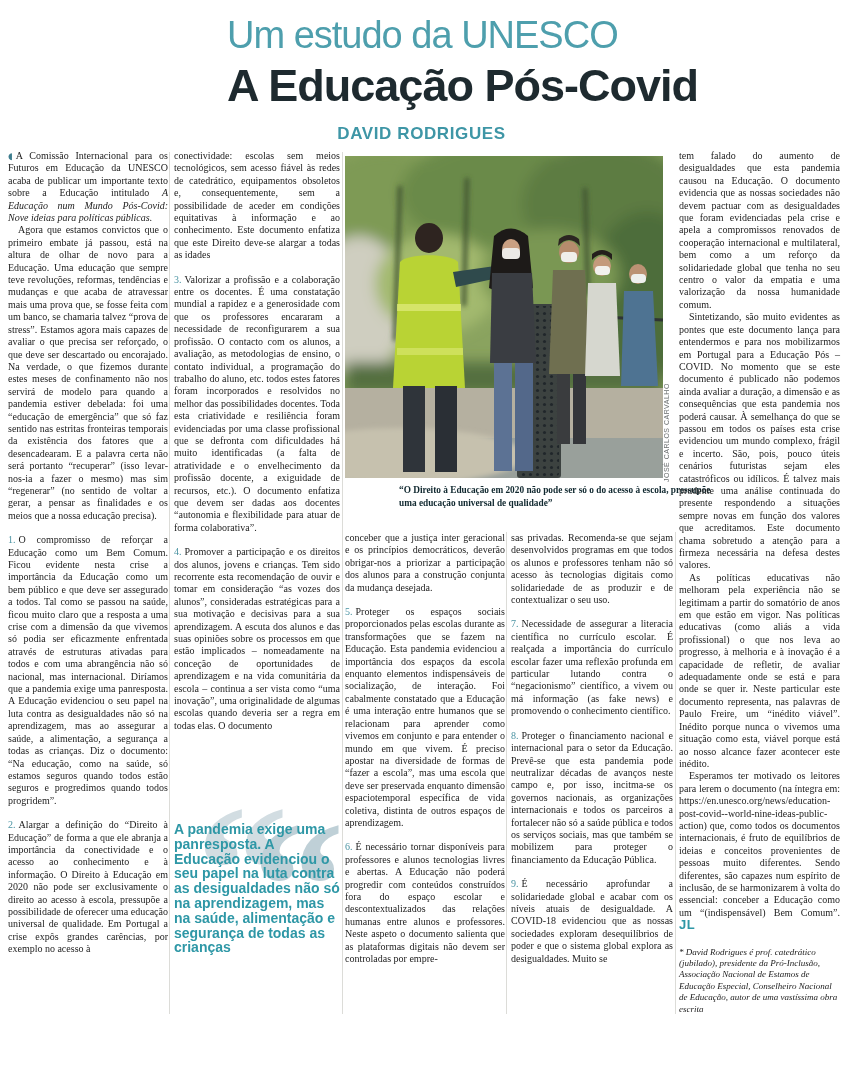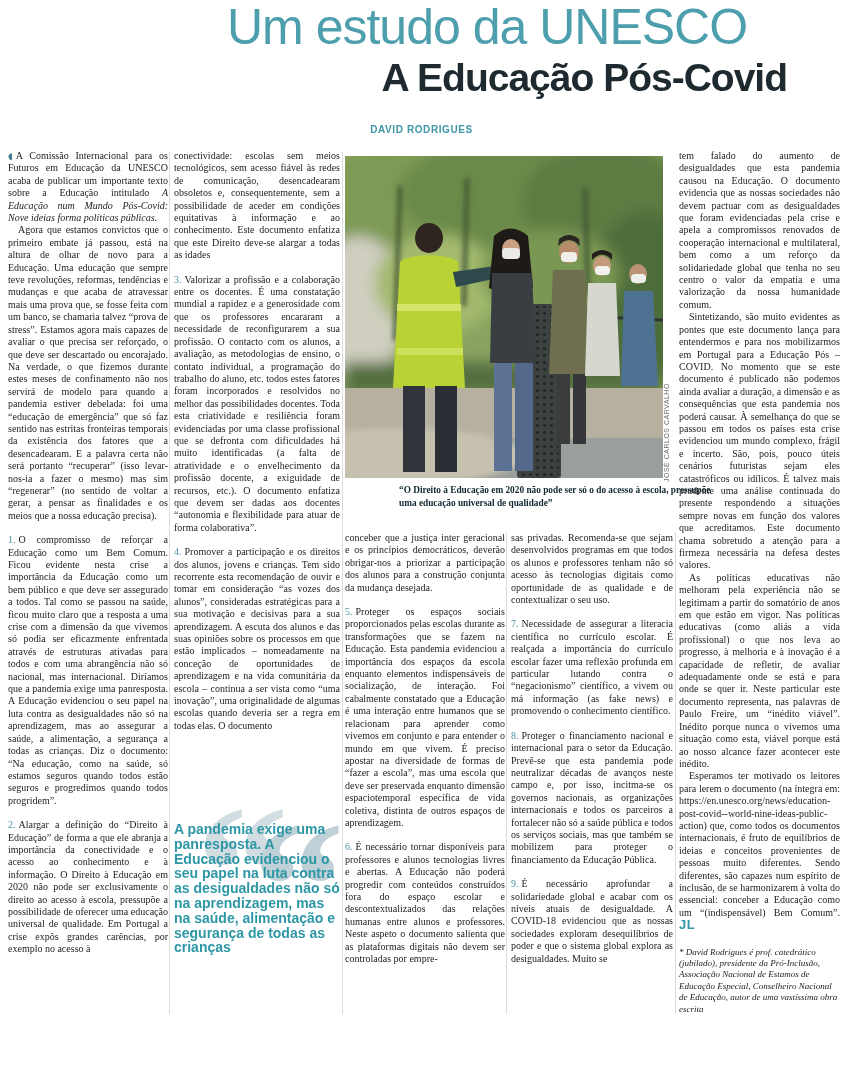--- a/index.html
+++ b/index.html
@@ -1,25 +1,25 @@
 <!DOCTYPE html>
 <html lang="pt"><head>
 <meta charset="utf-8">
 <style>
   html,body{margin:0;padding:0;background:#ffffff;}
   .page{position:relative;width:843px;height:1087px;background:#fff;overflow:hidden;
         font-family:"Liberation Serif", serif;color:#1c1c1c;}
   
   .hdr{position:absolute;left:227px;top:2px;width:560px;}
-  .overtitle{font-family:"Liberation Sans", sans-serif;font-weight:400;font-size:50px;
-             line-height:50px;color:#4E9FAD;letter-spacing:-1px;}
-  .title{font-family:"Liberation Sans", sans-serif;font-weight:700;font-size:39px;
-         line-height:52px;color:#1E2A2F;letter-spacing:-1px;margin:0;text-align:right;}
+  .overtitle{font-family:"Liberation Sans", sans-serif;font-weight:400;font-size:38px;
+             line-height:50px;color:#4E9FAD;letter-spacing:-1px;margin-top:8px;}
+  .title{font-family:"Liberation Sans", sans-serif;font-weight:700;font-size:45px;
+         line-height:52px;color:#1E2A2F;letter-spacing:-1px;margin:0;}
   .author{position:absolute;left:0;top:124px;width:843px;text-align:center;
-          font-family:"Liberation Sans", sans-serif;font-weight:700;font-size:10px;
+          font-family:"Liberation Sans", sans-serif;font-weight:700;font-size:17px;
           letter-spacing:.6px;color:#3E96A6;}
   
   .col{position:absolute;font-size:10px;line-height:12.4px;text-align:justify;
        hyphens:auto;-webkit-hyphens:auto;}
   .col p{margin:0;}
   .ind{text-indent:10px;}
   .item{margin-top:12px !important;font-family:Liberation Serif, serif;}
   .num{color:#4A93A2;margin-right:3px;}
   .it{font-style:italic;}
   .lead{color:#3D7D8E;font-size:9px;margin-right:3px;font-family:"DejaVu Sans",sans-serif;}
@@ -68,28 +68,28 @@
     <h1 class="title">A Educação Pós-Covid</h1>
   </div>
   <div class="author">DAVID RODRIGUES</div>
 
   <div class="rule r1"></div>
   <div class="rule r2"></div>
   <div class="rule r3"></div>
   <div class="rule r4"></div>
 
   <div class="col c1">
-    <p><span class="lead">◖</span><span>A Comissão Internacional para os Futuros em Educação da UNESCO acaba de publicar um importante texto sobre a Educação intitulado </span><span class="it">A Educação num Mundo Pós-Covid: Nove ideias forma políticas públicas.</span></p>
+    <p><span class="lead">◖</span><span>A Comissão Internacional para os Futuros em Educação da UNESCO acaba de publicar um importante texto sobre a Educação intitulado </span><span class="it">A Educação num Mundo Pós-Covid: Nove ideias para políticas públicas.</span></p>
     <p class="ind">Agora que estamos convictos que o primeiro embate já passou, está na altura de olhar de novo para a Educação. Uma educação que sempre teve revoluções, reformas, tendências e mudanças e que acaba de atravessar mais uma prova que, se fosse feita com um banco, se chamaria talvez “prova de stress”. Estamos agora mais capazes de avaliar o que precisa ser reforçado, o que deve ser descartado ou encorajado. Na verdade, o que fizemos durante estes meses de confinamento não nos servirá de modelo para quando a pandemia estiver debelada: foi uma “educação de emergência” que só faz sentido nas estritas fronteiras temporais da existência dos fatores que a desencadearam. E a palavra certa não será portanto “recuperar” (isso levar-nos-ia a fazer o mesmo) mas sim “regenerar” (no sentido de voltar a gerar, a pensar as finalidades e os meios que a nossa educação precisa).</p>
     <p class="item"><span class="num">1.</span><span>O compromisso de reforçar a Educação como um Bem Comum. Ficou evidente nesta crise a importância da Educação como um bem público e que deve ser assegurado a todos. Tal como se passou na saúde, ficou muito claro que a resposta a uma crise com a dimensão da que vivemos só podia ser eficazmente enfrentada através de estruturas ativadas para todos e com uma abrangência não só nacional, mas internacional. Diríamos que a pandemia exige uma panresposta. A Educação evidenciou o seu papel na luta contra as desigualdades não só na aprendizagem, mas ao assegurar a saúde, a alimentação, a segurança a todas as crianças. Diz o documento: “Na educação, como na saúde, só estamos seguros quando todos estão seguros e progredimos quando todos progridem”.</span></p>
     <p class="item"><span class="num">2.</span><span>Alargar a definição do “Direito à Educação” de forma a que ele abranja a importância da conectividade e o acesso ao conhecimento e à informação. O Direito à Educação em 2020 não pode ser exclusivamente o direito ao acesso à escola, pressupõe a possibilidade de oferecer uma educação universal de qualidade. Em Portugal a crise expôs grandes carências, por exemplo no acesso à</span></p>
   </div>
 
   <div class="col c2">
-    <p>conectividade: escolas sem meios tecnológicos, sem acesso fiável às redes de comunicação, desencadearam obsoletos e, consequentemente, sem a possibilidade de aceder em condições equitativas à informação e ao conhecimento. Este documento enfatiza que este Direito deve-se alargar a todas as idades</p>
+    <p>conectividade: escolas sem meios tecnológicos, sem acesso fiável às redes de catedrático, equipamentos obsoletos e, consequentemente, sem a possibilidade de aceder em condições equitativas à informação e ao conhecimento. Este documento enfatiza que este Direito deve-se alargar a todas as idades</p>
     <p class="item"><span class="num">3.</span><span>Valorizar a profissão e a colaboração entre os docentes. É uma constatação mundial a rapidez e a generosidade com que os professores encararam a necessidade de reconfigurarem a sua profissão. O contacto com os alunos, a avaliação, as metodologias de ensino, o contato individual, a programação do trabalho do aluno, etc. todos estes fatores foram incorporados e resolvidos no melhor das possibilidades docentes. Toda esta criatividade e resiliência foram evidenciadas por uma classe profissional que se defronta com dificuldades há muito identificadas (a falta de atratividade e o envelhecimento da profissão docente, a exiguidade de recursos, etc.). O documento enfatiza que devem ser dadas aos docentes “autonomia e flexibilidade para atuar de forma colaborativa”.</span></p>
     <p class="item"><span class="num">4.</span><span>Promover a participação e os direitos dos alunos, jovens e crianças. Tem sido recorrente esta recomendação de ouvir e tomar em consideração “as vozes dos alunos”, consideradas estratégicas para a sua motivação e decisivas para a sua aprendizagem. A escuta dos alunos e das suas opiniões sobre os processos em que estão implicados – nomeadamente na conceção de oportunidades de aprendizagem e na vida comunitária da escola – continua a ser vista como “uma inovação”, uma originalidade de algumas escolas quando deveria ser a regra em todas elas. O documento</span></p>
   </div>
 
   <span class="qmark qm1">“</span>
   <span class="qmark qm2">“</span>
   <div class="pullquote">A pandemia exige uma panresposta. A Educação evidenciou o seu papel na luta contra as desigualdades não só na aprendizagem, mas na saúde, alimentação e segurança de todas as crianças</div>
 
   <figure class="figure" style="margin:0">
     <svg viewBox="0 0 318 322" aria-hidden="true">
@@ -170,21 +170,21 @@
   <div class="credit">JOSÉ CARLOS CARVALHO</div>
   <div class="caption">“O Direito à Educação em 2020 não pode ser só o do acesso à escola, pressupõe uma educação universal de qualidade”</div>
 
   <div class="col c3">
     <p>conceber que a justiça inter geracional e os princípios democráticos, deverão obrigar-nos a priorizar a participação dos alunos para a construção conjunta da mudança desejada.</p>
     <p class="item"><span class="num">5.</span><span>Proteger os espaços sociais proporcionados pelas escolas durante as transformações que se fazem na Educação. Esta pandemia evidenciou a importância dos espaços da escola enquanto elementos indispensáveis de socialização, de interação. Foi cabalmente constatado que a Educação é uma interação entre humanos que se relacionam para aprender como vivemos em conjunto e para entender o mundo em que vivem. É preciso apostar na diversidade de formas de “fazer a escola”, mas uma escola que deve ser preservada enquanto dimensão espaciotemporal específica de vida coletiva, distinta de outros espaços de aprendizagem.</span></p>
     <p class="item"><span class="num">6.</span><span>É necessário tornar disponíveis para professores e alunos tecnologias livres e abertas. A Educação não poderá progredir com conteúdos construídos fora do espaço escolar e descontextualizados das relações humanas entre alunos e professores. Neste aspeto o documento salienta que as plataformas digitais não devem ser controladas por empre-</span></p>
   </div>
 
   <div class="col c4">
-    <p>sas privadas.  Recomenda-se que sejam desenvolvidos programas em que todos os alunos e professores tenham não só acesso às tecnologias digitais como oportunidade de as qualidade e de contextualizar o seu uso.</p>
+    <p>sas privadas.  Recomenda-se que sejam desenvolvidos programas em que todos os alunos e professores tenham não só acesso às tecnologias digitais como solidariedade de as produzir e de contextualizar o seu uso.</p>
     <p class="item"><span class="num">7.</span><span>Necessidade de assegurar a literacia científica no currículo escolar. É realçada a importância do currículo escolar fazer uma reflexão profunda em particular lutando contra o “negacionismo” científico, a vivem ou má informação (as fake news) e promovendo o conhecimento científico.</span></p>
     <p class="item"><span class="num">8.</span><span>Proteger o financiamento nacional e internacional para o setor da Educação. Prevê-se que esta pandemia pode neutralizar décadas de avanços neste campo e, por isso, incitma-se os governos nacionais, as organizações internacionais e todos os parceiros a fortalecer não só a saúde pública e todos os serviços sociais, mas que também se mobilizem para proteger o financiamento da Educação Pública.</span></p>
     <p class="item"><span class="num">9.</span><span>É necessário aprofundar a solidariedade global e acabar com os níveis atuais de desigualdade. A COVID-18 evidenciou que as nossas sociedades exploram desequilíbrios de poder e que o sistema global explora as desigualdades. Muito se</span></p>
   </div>
 
   <div class="col c5">
     <p>tem falado do aumento de desigualdades que esta pandemia causou na Educação. O documento evidencia que as nossas sociedades não devem pactuar com as desigualdades que foram evidenciadas pela crise e apela a compromissos renovados de cooperação internacional e multilateral, bem como a um reforço da solidariedade global que tenha no seu centro o valor da empatia e uma valorização da nossa humanidade comum.</p>
     <p class="ind">Sintetizando, são muito evidentes as pontes que este documento lança para entendermos e para nos mobilizarmos em Portugal para a Educação Pós – COVID. No momento que se este documento é publicado não podemos ainda avaliar a duração, a dimensão e as consequências que esta pandemia nos poderá causar. À semelhança do que se passou em todos os países esta crise evidenciou um mundo complexo, frágil e incerto. São, pois, pouco úteis cenários futuristas sejam eles catastróficos ou idílicos. É talvez mais prudente uma análise continuada do presente respondendo a situações sempre novas em função dos valores que acreditamos. Este documento chama sobretudo a atenção para a firmeza necessária na defesa destes valores.</p>
     <p class="ind">As políticas educativas não melhoram pela experiência não se legitimam a partir do somatório de anos em que estão em vigor. Nas políticas educativas (como aliás a vida profissional) o que nos leva ao progresso, à melhoria e à inovação é a capacidade de refletir, de avaliar adequadamente onde se está e para onde se quer ir. Neste particular este documento representa, nas palavras de Paulo Freire, um “inédito viável”. Inédito porque nunca o vivemos uma situação como esta, viável porque está ao nosso alcance fazer acontecer este inédito.</p>
     <p class="ind"><span>Esperamos ter motivado os leitores para lerem o documento (na íntegra em: https://en.unesco.org/news/education-post-covid--world-nine-ideas-public-action) que, como todos os documentos internacionais, é fruto de equilíbrios de ideias e conceitos provenientes de pessoas muito diferentes. Sendo diferentes, são capazes num espírito de inclusão, de se harmonizarem à volta do essencial: conceber a Educação como um “(indispensável) Bem Comum”.</span> <span class="endmark">JL</span></p>

